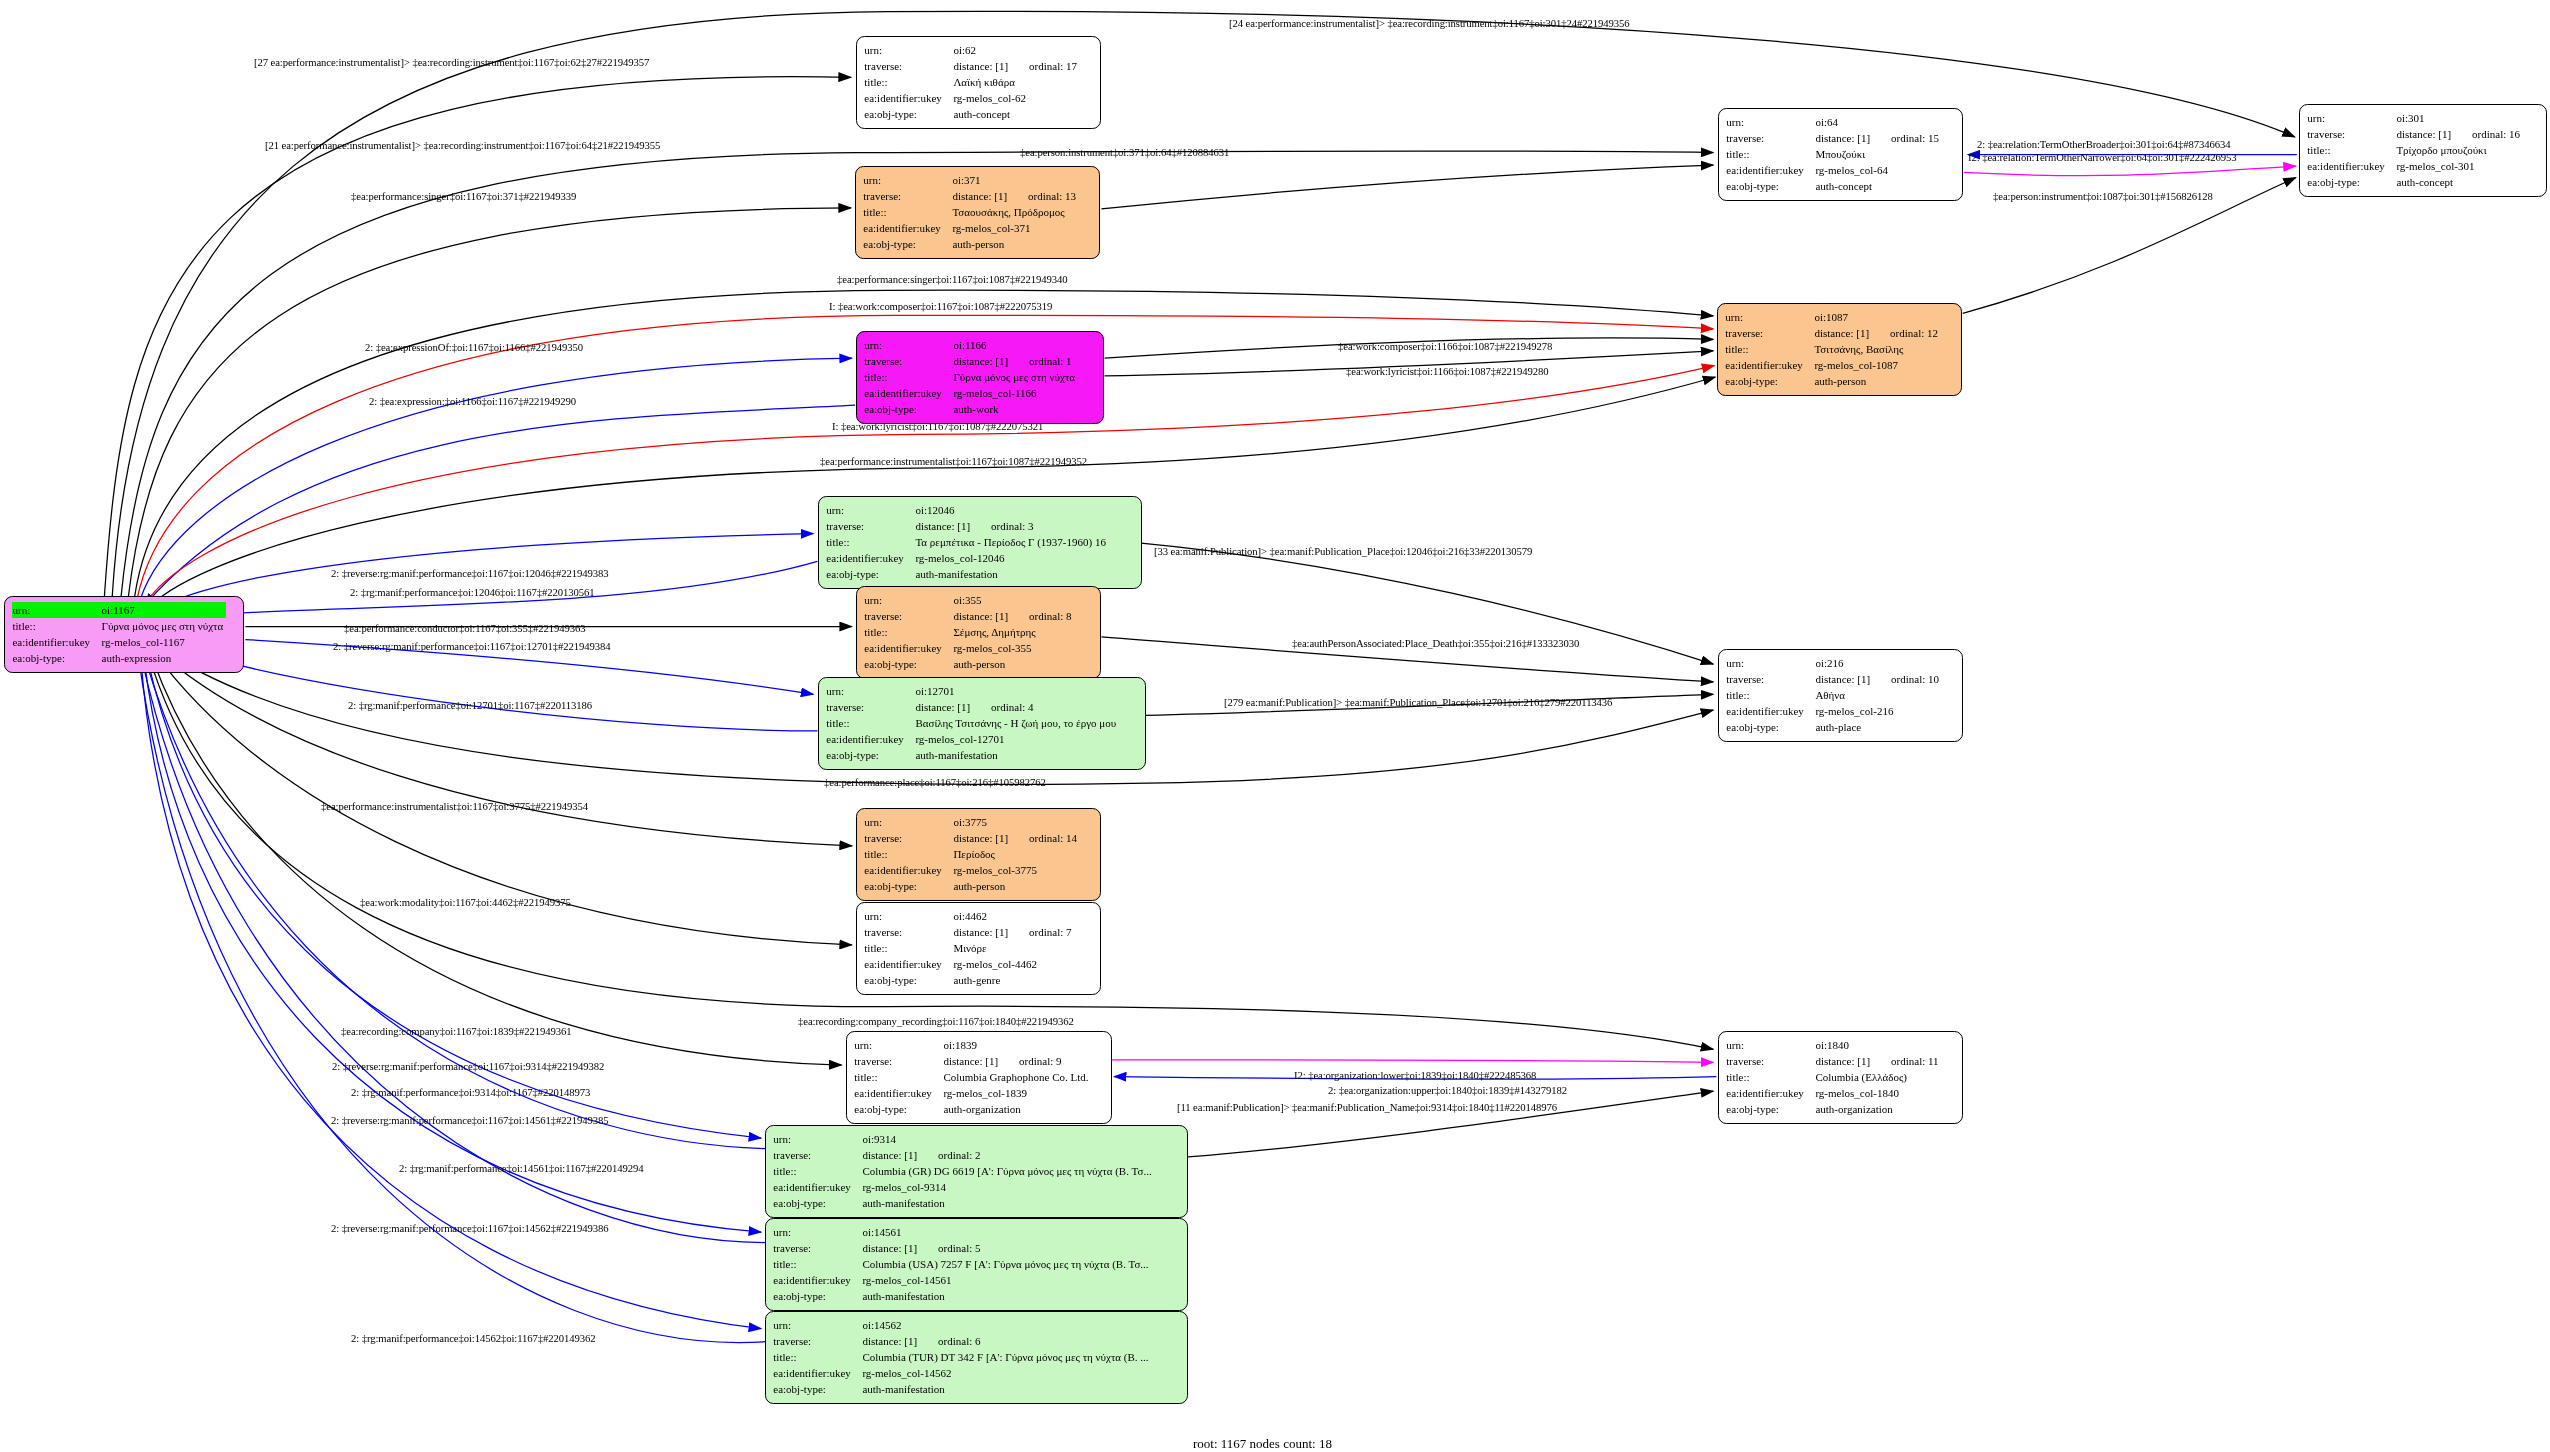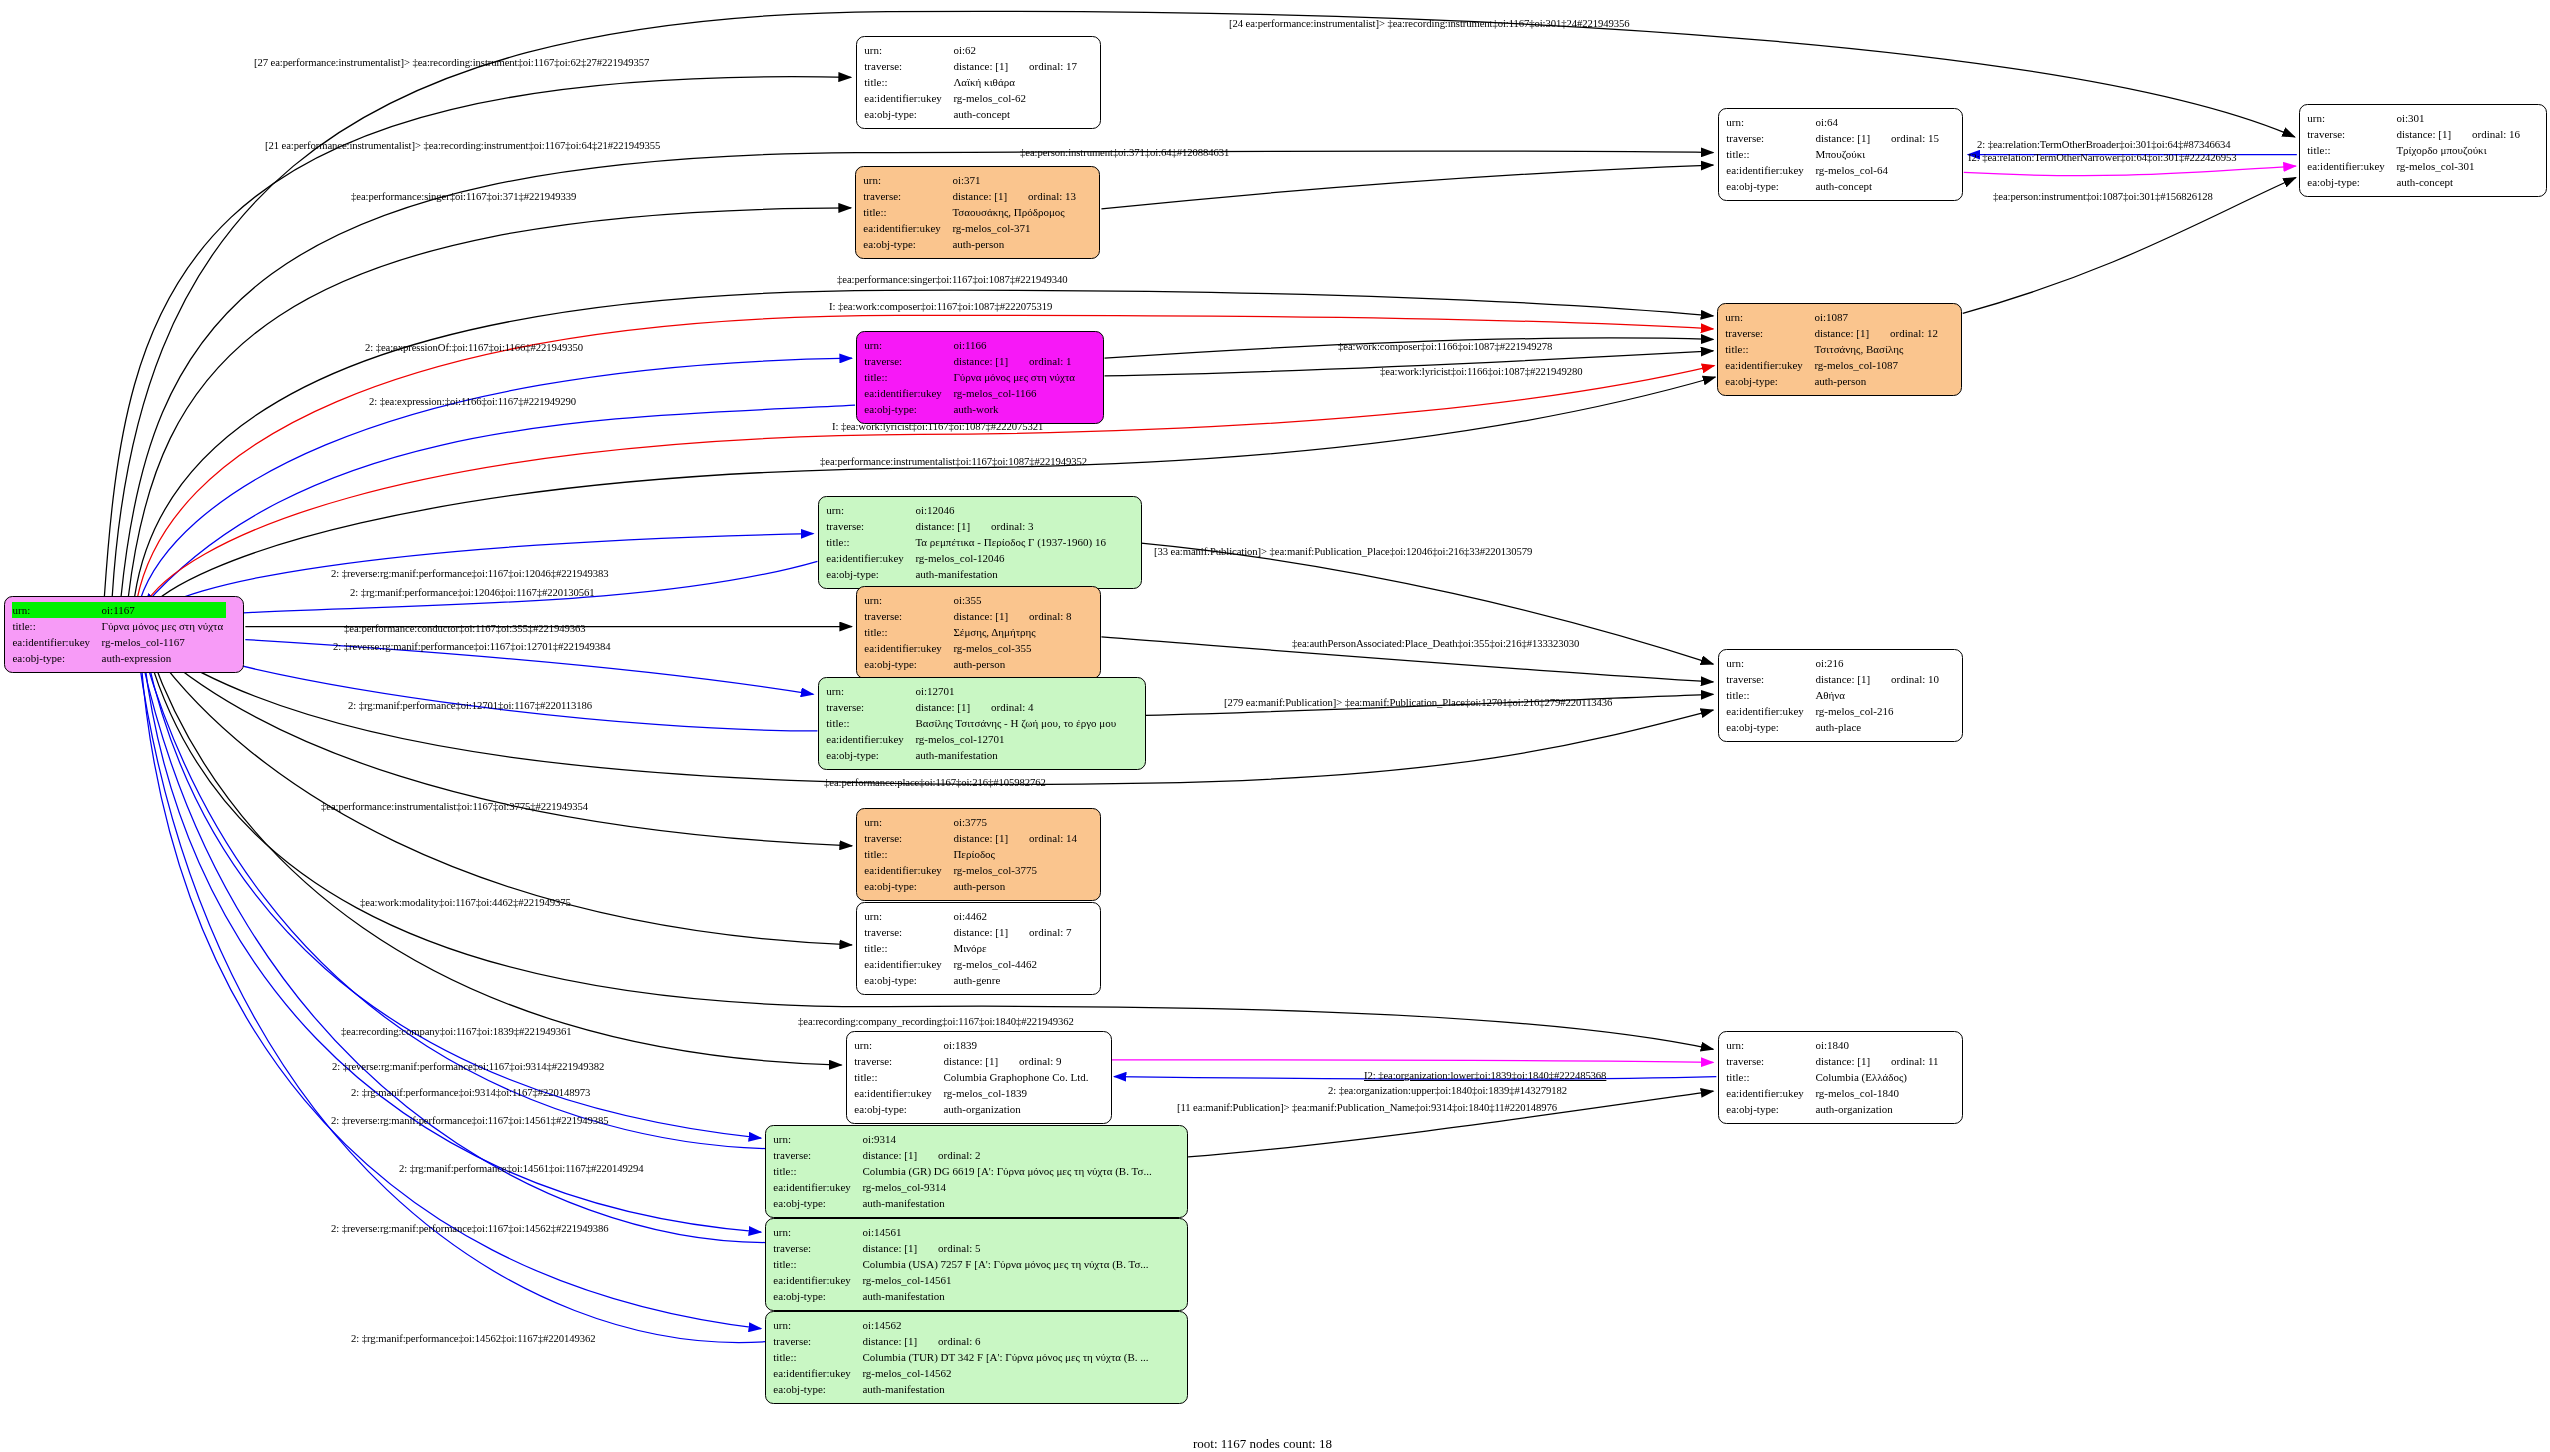--- a/index.html
+++ b/index.html
@@ -651,39 +651,39 @@
       <div class="edge-label" style="left: 265px; top: 140px;">[21 ea:performance:instrumentalist]&gt; ‡ea:recording:instrument‡oi:1167‡oi:64‡21#221949355</div>
       <div class="edge-label" style="left: 1020px; top: 147px;">‡ea:person:instrument‡oi:371‡oi:64‡#120884631</div>
       <div class="edge-label" style="left: 1977px; top: 139px;">2: ‡ea:relation:TermOtherBroader‡oi:301‡oi:64‡#87346634</div>
       <div class="edge-label" style="left: 1968px; top: 152px;">I2: ‡ea:relation:TermOtherNarrower‡oi:64‡oi:301‡#222426953</div>
       <div class="edge-label" style="left: 351px; top: 191px;">‡ea:performance:singer‡oi:1167‡oi:371‡#221949339</div>
       <div class="edge-label" style="left: 1993px; top: 191px;">‡ea:person:instrument‡oi:1087‡oi:301‡#156826128</div>
       <div class="edge-label" style="left: 837px; top: 274px;">‡ea:performance:singer‡oi:1167‡oi:1087‡#221949340</div>
       <div class="edge-label" style="left: 829px; top: 301px;">I: ‡ea:work:composer‡oi:1167‡oi:1087‡#222075319</div>
       <div class="edge-label" style="left: 365px; top: 342px;">2: ‡ea:expressionOf:‡oi:1167‡oi:1166‡#221949350</div>
       <div class="edge-label" style="left: 1338px; top: 341px;">‡ea:work:composer‡oi:1166‡oi:1087‡#221949278</div>
-      <div class="edge-label" style="left: 1346px; top: 366px; margin-left: 34px;">‡ea:work:lyricist‡oi:1166‡oi:1087‡#221949280</div>
+      <div class="edge-label" style="left: 1346px; top: 366px;">‡ea:work:lyricist‡oi:1166‡oi:1087‡#221949280</div>
       <div class="edge-label" style="left: 369px; top: 396px;">2: ‡ea:expression:‡oi:1166‡oi:1167‡#221949290</div>
       <div class="edge-label" style="left: 832px; top: 421px;">I: ‡ea:work:lyricist‡oi:1167‡oi:1087‡#222075321</div>
       <div class="edge-label" style="left: 820px; top: 456px;">‡ea:performance:instrumentalist‡oi:1167‡oi:1087‡#221949352</div>
       <div class="edge-label" style="left: 331px; top: 524px; margin-top: 44px;">2: ‡reverse:rg:manif:performance‡oi:1167‡oi:12046‡#221949383</div>
       <div class="edge-label" style="left: 1154px; top: 546px;">[33 ea:manif:Publication]&gt; ‡ea:manif:Publication_Place‡oi:12046‡oi:216‡33#220130579</div>
       <div class="edge-label" style="left: 350px; top: 587px;">2: ‡rg:manif:performance‡oi:12046‡oi:1167‡#220130561</div>
       <div class="edge-label" style="left: 344px; top: 623px;">‡ea:performance:conductor‡oi:1167‡oi:355‡#221949363</div>
       <div class="edge-label" style="left: 1292px; top: 638px;">‡ea:authPersonAssociated:Place_Death‡oi:355‡oi:216‡#133323030</div>
       <div class="edge-label" style="left: 333px; top: 641px;">2: ‡reverse:rg:manif:performance‡oi:1167‡oi:12701‡#221949384</div>
       <div class="edge-label" style="left: 348px; top: 700px;">2: ‡rg:manif:performance‡oi:12701‡oi:1167‡#220113186</div>
       <div class="edge-label" style="left: 1224px; top: 697px;">[279 ea:manif:Publication]&gt; ‡ea:manif:Publication_Place‡oi:12701‡oi:216‡279#220113436</div>
       <div class="edge-label" style="left: 824px; top: 777px;">‡ea:performance:place‡oi:1167‡oi:216‡#105982762</div>
       <div class="edge-label" style="left: 321px; top: 801px;">‡ea:performance:instrumentalist‡oi:1167‡oi:3775‡#221949354</div>
       <div class="edge-label" style="left: 360px; top: 897px;">‡ea:work:modality‡oi:1167‡oi:4462‡#221949375</div>
       <div class="edge-label" style="left: 341px; top: 1026px;">‡ea:recording:company‡oi:1167‡oi:1839‡#221949361</div>
       <div class="edge-label" style="left: 798px; top: 1016px;">‡ea:recording:company_recording‡oi:1167‡oi:1840‡#221949362</div>
       <div class="edge-label" style="left: 332px; top: 1061px;">2: ‡reverse:rg:manif:performance‡oi:1167‡oi:9314‡#221949382</div>
-      <div class="edge-label" style="left: 1364px; top: 1070px; text-decoration: underline;">I2: ‡ea:organization:lower‡oi:1839‡oi:1840‡#222485368</div>
+      <div class="edge-label" style="left: 1294px; top: 1070px;">I2: ‡ea:organization:lower‡oi:1839‡oi:1840‡#222485368</div>
       <div class="edge-label" style="left: 1328px; top: 1085px;">2: ‡ea:organization:upper‡oi:1840‡oi:1839‡#143279182</div>
       <div class="edge-label" style="left: 351px; top: 1087px;">2: ‡rg:manif:performance‡oi:9314‡oi:1167‡#220148973</div>
       <div class="edge-label" style="left: 1177px; top: 1102px;">[11 ea:manif:Publication]&gt; ‡ea:manif:Publication_Name‡oi:9314‡oi:1840‡11#220148976</div>
       <div class="edge-label" style="left: 331px; top: 1115px;">2: ‡reverse:rg:manif:performance‡oi:1167‡oi:14561‡#221949385</div>
       <div class="edge-label" style="left: 351px; top: 1163px; margin-left: 48px;">2: ‡rg:manif:performance‡oi:14561‡oi:1167‡#220149294</div>
       <div class="edge-label" style="left: 331px; top: 1223px; text-align: right;">2: ‡reverse:rg:manif:performance‡oi:1167‡oi:14562‡#221949386</div>
       <div class="edge-label" style="left: 351px; top: 1333px;">2: ‡rg:manif:performance‡oi:14562‡oi:1167‡#220149362</div>
     </div>
 
   <div class="footer" style="left: 1193px; top: 1436px;">root: 1167 nodes count: 18</div>

